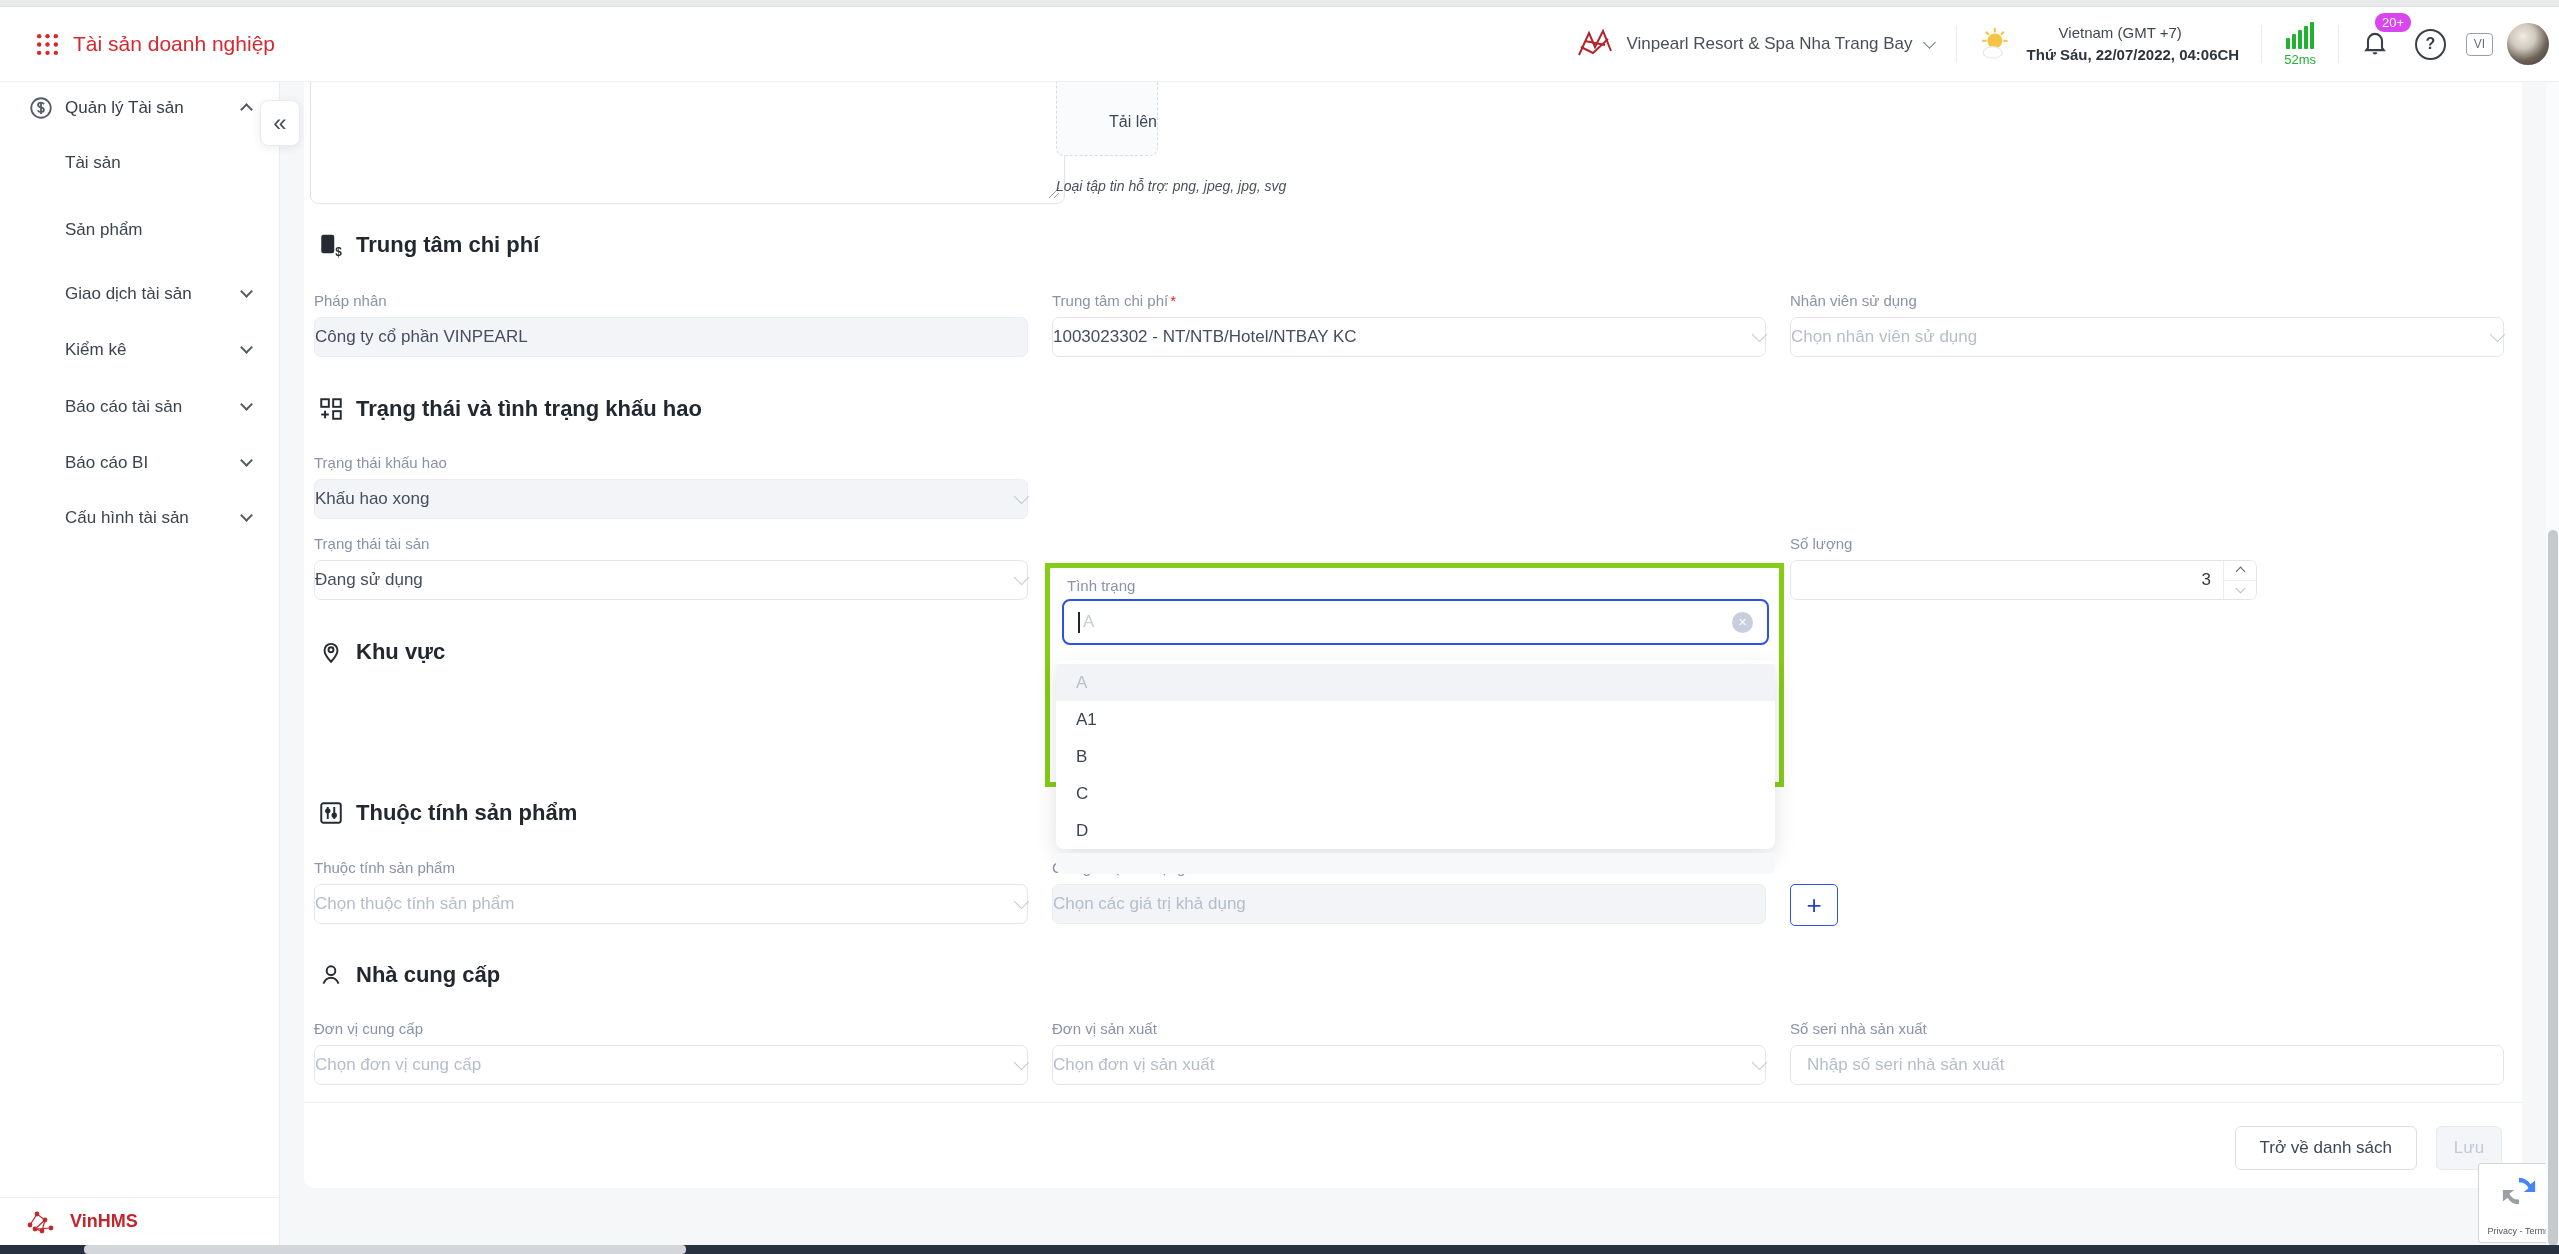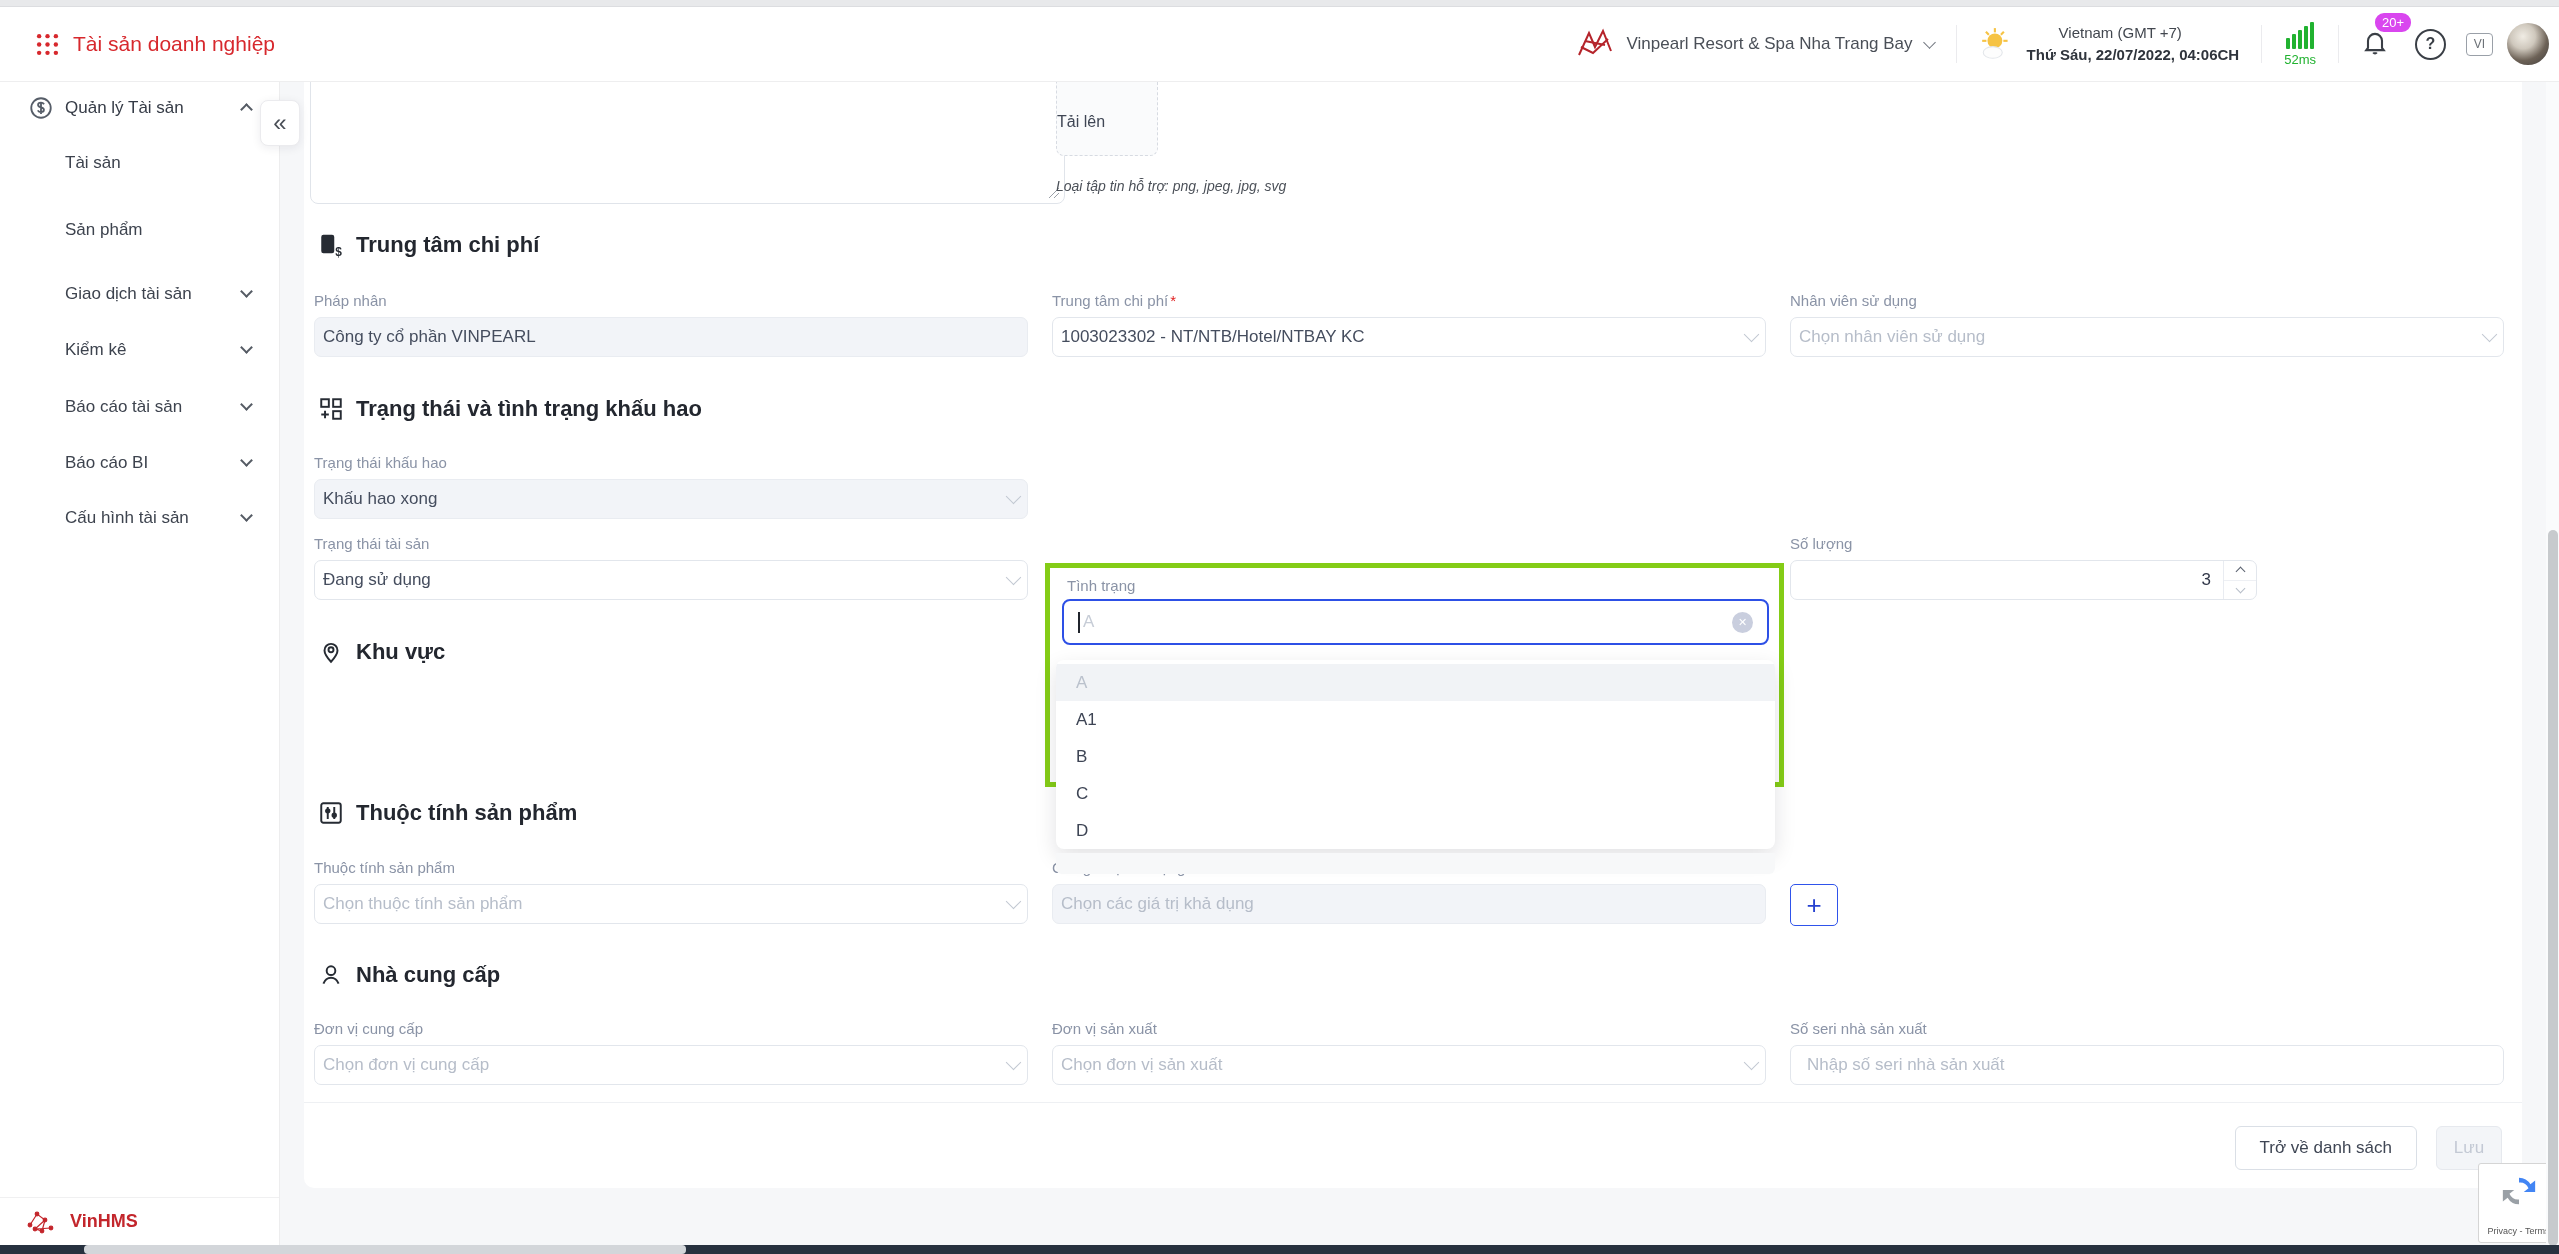--- a/index.html
+++ b/index.html
@@ -47,31 +47,31 @@
         box-shadow:0 2px 10px rgba(20,30,50,.08);display:flex;align-items:center;justify-content:center;
         font-size:24px;color:#4a4f57;cursor:pointer;z-index:20;}
   .side-footer{position:absolute;left:0;bottom:9px;width:100%;height:48px;border-top:1px solid #f0f0f1;display:flex;align-items:center;gap:14px;padding-left:26px;background:#fff;}
   .brand-text{font-size:18px;font-weight:700;color:#c3262c;}
 
   
   .card{position:absolute;left:304px;top:82px;width:2218px;height:1106px;background:#fff;border-radius:0 0 10px 10px;overflow:hidden;}
   .desc-textarea{position:absolute;left:6px;top:-16px;width:755px;height:138px;border:1px solid #e0e4ea;border-radius:8px;background:#fff;}
   .resize-handle{position:absolute;right:4px;bottom:4px;}
   .upload-box{position:absolute;left:752px;top:-10px;width:102px;height:84px;border:1.5px dashed #d7dbe2;border-radius:8px;background:#fafbfc;
-        display:flex;align-items:flex-end;justify-content:flex-start;padding-bottom:24px;font-size:16px;color:#3f4654;cursor:pointer;}
+        display:flex;align-items:flex-end;justify-content:flex-end;padding-bottom:24px;font-size:16px;color:#3f4654;cursor:pointer;}
   .upload-hint{position:absolute;left:752px;top:96px;width:360px;font-size:14px;font-style:italic;color:#4b5058;}
 
   .sec{position:absolute;left:14px;display:flex;align-items:center;gap:12px;}
   .sec .t{font-size:22px;font-weight:700;color:#23272f;}
   .frow{position:absolute;left:10px;display:flex;gap:24px;}
   .col{width:714px;flex:none;}
   .flabel{font-size:15px;color:#8a93a6;margin-bottom:8px;display:block;}
   .req{color:#e02020;margin-left:2px;}
   .ctrl{height:40px;border:1px solid #e2e6ec;border-radius:7px;background:#fff;display:flex;align-items:center;
-        padding:0 8px;font-size:17px;color:#454d5e;cursor:pointer;}
+        padding:0 0;font-size:17px;color:#454d5e;cursor:pointer;}
   .ctrl.gray{background:#f2f4f8;border-color:#e9ecf1;}
   .ph{color:#b6bdc9;}
   .chev-d{width:11px;height:11px;border-right:1.7px solid #c2c8d2;border-bottom:1.7px solid #c2c8d2;transform:rotate(45deg);
         margin-left:auto;margin-top:-6px;flex:none;}
   input.ctrl-input{width:100%;height:40px;border:1px solid #e2e6ec;border-radius:7px;background:#fff;padding:0 16px;
         font-size:17px;color:#454d5e;outline:none;font-family:inherit;}
   input.ctrl-input::placeholder{color:#b6bdc9;}
 
   
   .num{position:relative;width:467px;height:40px;border:1px solid #e2e6ec;border-radius:7px;background:#fff;display:flex;align-items:center;overflow:hidden;}

